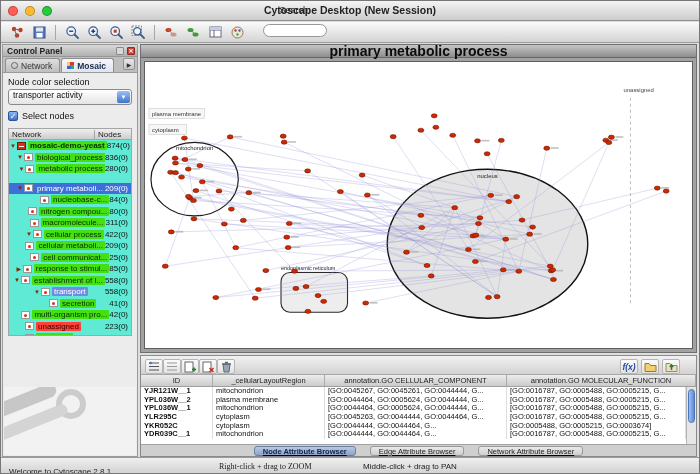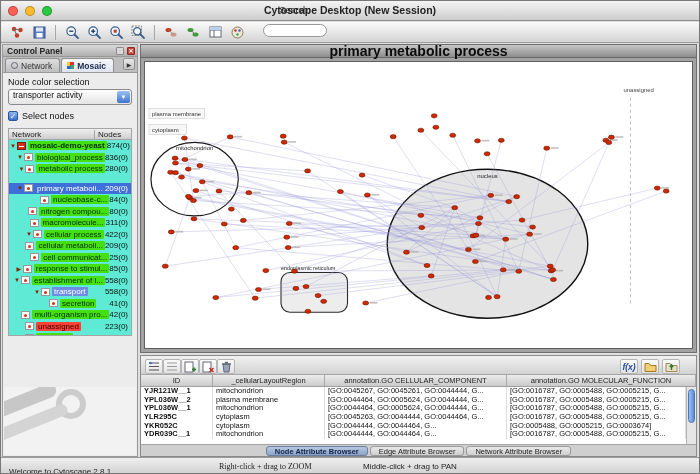--- a/index.html
+++ b/index.html
@@ -83,21 +83,21 @@
   .dtbody{position:absolute;left:0;right:10px;top:31px;bottom:12px;background:#fff;overflow:hidden;}
   .dtr{display:flex;height:8.7px;line-height:8.7px;font-size:7.5px;color:#111;white-space:nowrap;}
   .dtr span{border-right:1px solid #ddd;padding-left:3px;overflow:hidden;}
   .c0{width:72px;font-weight:bold;}
   .c1{width:112px;}
   .c2{width:182px;}
   .c3{flex:1;}
   .h0{width:72px;}.h1{width:112px;}.h2{width:182px;}.h3{flex:1;}
   .dscroll{position:absolute;right:0;top:31px;bottom:12px;width:10px;background:#e6e6e6;border-left:1px solid #b5b5b5;}
   .dthumb{position:absolute;left:1px;right:1px;top:2px;height:34px;border-radius:4px;background:linear-gradient(90deg,#9ec2f3,#5c8ad6);border:1px solid #4a74b8;}
-  .btabs{position:absolute;left:0;right:0;bottom:0;height:12px;background:#cfcfcf;border-top:1px solid #a2a2a2;display:flex;justify-content:center;align-items:center;gap:2px;}
+  .btabs{position:absolute;left:0;right:0;bottom:0;height:12px;background:#cfcfcf;border-top:1px solid #a2a2a2;display:flex;justify-content:center;align-items:center;gap:14px;text-decoration:underline;}
   .btab{font-size:7.5px;color:#222;padding:0 8px;height:10px;line-height:10px;border:1px solid #999;border-radius:3px;background:linear-gradient(#e9e9e9,#cfcfcf);}
   .btab.sel{background:linear-gradient(#b9c8e2,#8ba3c9);font-weight:bold;color:#10234a;border-color:#6a7f9f;}
 
   
   .statusbar{position:absolute;left:0;right:0;bottom:0;height:16px;background:linear-gradient(#efefef,#d3d3d3);border-top:1px solid #9a9a9a;font-size:8px;color:#222;}
   .st1{position:absolute;left:8px;top:9px;}
   .st2{position:absolute;left:218px;top:4px;font-family:Liberation Serif, serif;}
   .st3{position:absolute;left:362px;top:4px;}
 </style>
 </head>

